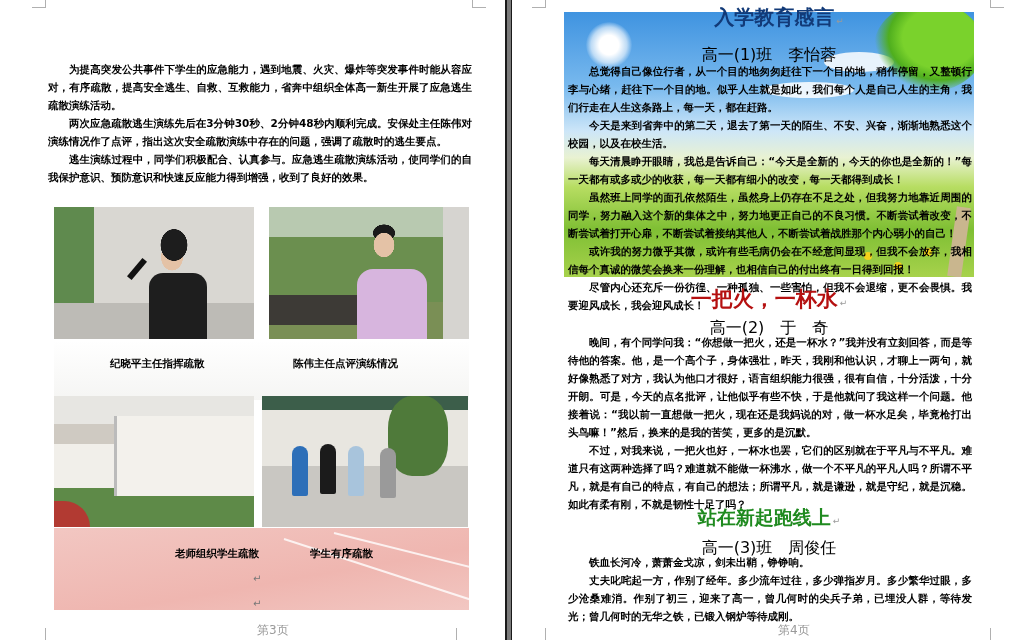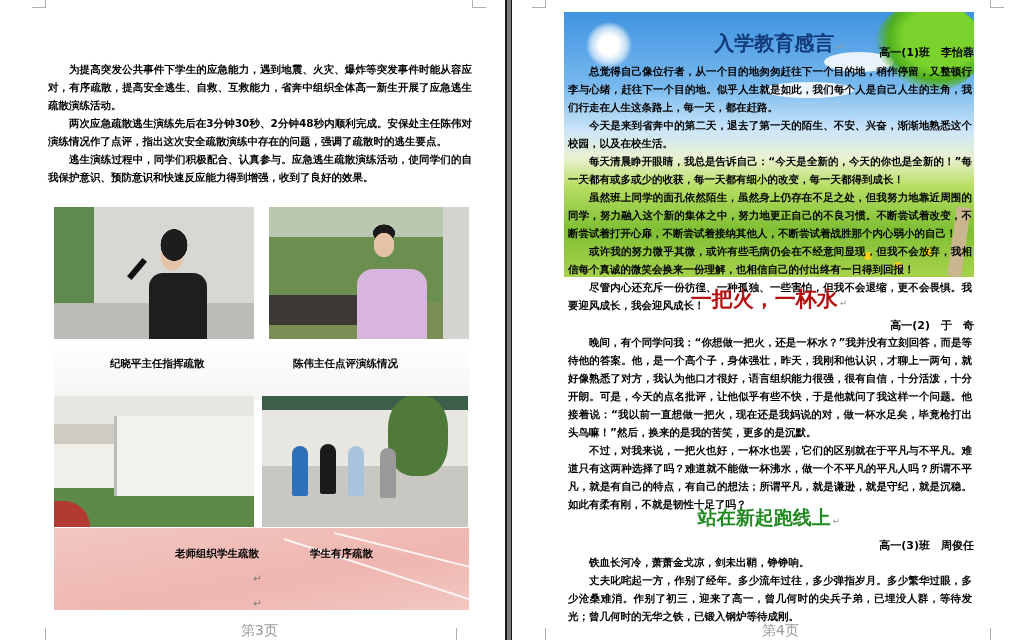--- a/index.html
+++ b/index.html
@@ -58,35 +58,35 @@
   .ph-evac-2 .runner { position: absolute; width: 16px; height: 50px; border-radius: 8px 8px 2px 2px; }
   .ph-evac-2 .tree { position: absolute; right: 20px; top: 0; width: 60px; height: 80px; background: #4f7a3a; border-radius: 40%; }
 
   .ph-track { left: 54px; top: 528px; width: 415px; height: 82px;
     background: linear-gradient(170deg, #f2c7c2 0%, #efb6b0 60%, #f2c7c2 100%); }
   .ph-track .lane { position: absolute; height: 2px; background: #fff; opacity: .8; transform-origin: left center; }
 
   .caption { position: absolute; font-size: 10.5px; font-weight: bold; }
   .return-mark { position: absolute; color: #777; font-size: 10px; }
 
-  .footer { position: absolute; font-size: 14px; color: #9a9a9a; }
+  .footer { position: absolute; font-size: 12px; color: #9a9a9a; margin-left: 16px; }
 
   
   .banner { position: absolute; left: 52px; top: 12px; width: 410px; height: 265px; overflow: hidden;
     background: linear-gradient(180deg, #3f93e0 0%, #78b9ee 28%, #cde6f8 45%, #e9f2d2 55%, #b7dd62 66%, #7fbf34 82%, #a7d24c 100%); }
   .banner .sun { position: absolute; left: 22px; top: 10px; width: 46px; height: 46px; border-radius: 50%;
     background: radial-gradient(circle, #ffffff 30%, rgba(255,255,255,.6) 55%, rgba(255,255,255,0) 72%); }
   .banner .leaves { position: absolute; right: -10px; top: -10px; width: 110px; height: 90px; border-radius: 50%;
     background: radial-gradient(ellipse at 60% 40%, #7ad22c 0 40%, #4fae1e 55%, transparent 70%); }
   .banner .cloud { position: absolute; border-radius: 50%; background: rgba(255,255,255,.85); }
   .banner .flower { position: absolute; width: 8px; height: 8px; border-radius: 50%; background: #f5d21a; }
   .banner .fence { position: absolute; right: 8px; bottom: 0; width: 14px; height: 70px; background: #c9b68e; transform: rotate(8deg); }
 
   .title-navy { position: absolute; left: 0; width: 100%; top: 6px; text-align: center; color: #123a78; font-size: 20px; font-weight: bold; }
-  .byline { position: absolute; left: 0; width: 100%; text-align: right; font-size: 11px; font-weight: bold; }
+  .byline { position: absolute; left: 0; width: 100%; text-align: center; font-size: 16px; font-weight: normal; }
   .rtext { position: absolute; left: 56px; width: 404px; font-size: 10.5px; line-height: 18px; font-weight: bold; text-align: justify; }
   .rtext p { text-indent: 2em; }
 
   .title-red { position: absolute; left: 52px; width: 410px; top: 285px; text-align: center; color: #b51010; font-size: 21px; font-weight: bold; }
   .title-green { position: absolute; left: 52px; width: 410px; top: 505px; text-align: center; color: #1f8a1f; font-size: 19px; font-weight: bold; }
 </style>
 </head>
 <body>
 
 <div class="page page-left">
@@ -151,21 +151,21 @@
     <div class="sun"></div>
     <div class="cloud" style="left:260px;top:40px;width:70px;height:20px;"></div>
     <div class="cloud" style="left:200px;top:70px;width:90px;height:16px;"></div>
     <div class="leaves"></div>
     <div class="flower" style="left:300px;top:240px;"></div>
     <div class="flower" style="left:330px;top:250px;"></div>
     <div class="flower" style="left:360px;top:236px;"></div>
     <div class="fence"></div>
   </div>
 
-  <div class="title-navy" style="left:52px;width:430px;top:30px;">
+  <div class="title-navy" style="left:52px;width:430px;top:4px;">
     <span>入学教育感言</span><span class="para-mark">↵</span>
   </div>
   <div class="byline" style="left:52px;width:410px;top:45px;">高一(1)班　李怡蓉</div>
   <div class="rtext" style="top:62px;">
     <p>总觉得自己像位行者，从一个目的地匆匆赶往下一个目的地，稍作停留，又整顿行李与心绪，赶往下一个目的地。似乎人生就是如此，我们每个人是自己人生的主角，我们行走在人生这条路上，每一天，都在赶路。</p>
     <p>今天是来到省奔中的第二天，退去了第一天的陌生、不安、兴奋，渐渐地熟悉这个校园，以及在校生活。</p>
     <p>每天清晨睁开眼睛，我总是告诉自己：“今天是全新的，今天的你也是全新的！”每一天都有或多或少的收获，每一天都有细小的改变，每一天都得到成长！</p>
     <p>虽然班上同学的面孔依然陌生，虽然身上仍存在不足之处，但我努力地靠近周围的同学，努力融入这个新的集体之中，努力地更正自己的不良习惯。不断尝试着改变，不断尝试着打开心扉，不断尝试着接纳其他人，不断尝试着战胜那个内心弱小的自己！</p>
     <p>或许我的努力微乎其微，或许有些毛病仍会在不经意间显现，但我不会放弃，我相信每个真诚的微笑会换来一份理解，也相信自己的付出终有一日得到回报！</p>
     <p>尽管内心还充斥一份彷徨、一种孤独、一些害怕，但我不会退缩，更不会畏惧。我要迎风成长，我会迎风成长！</p>

